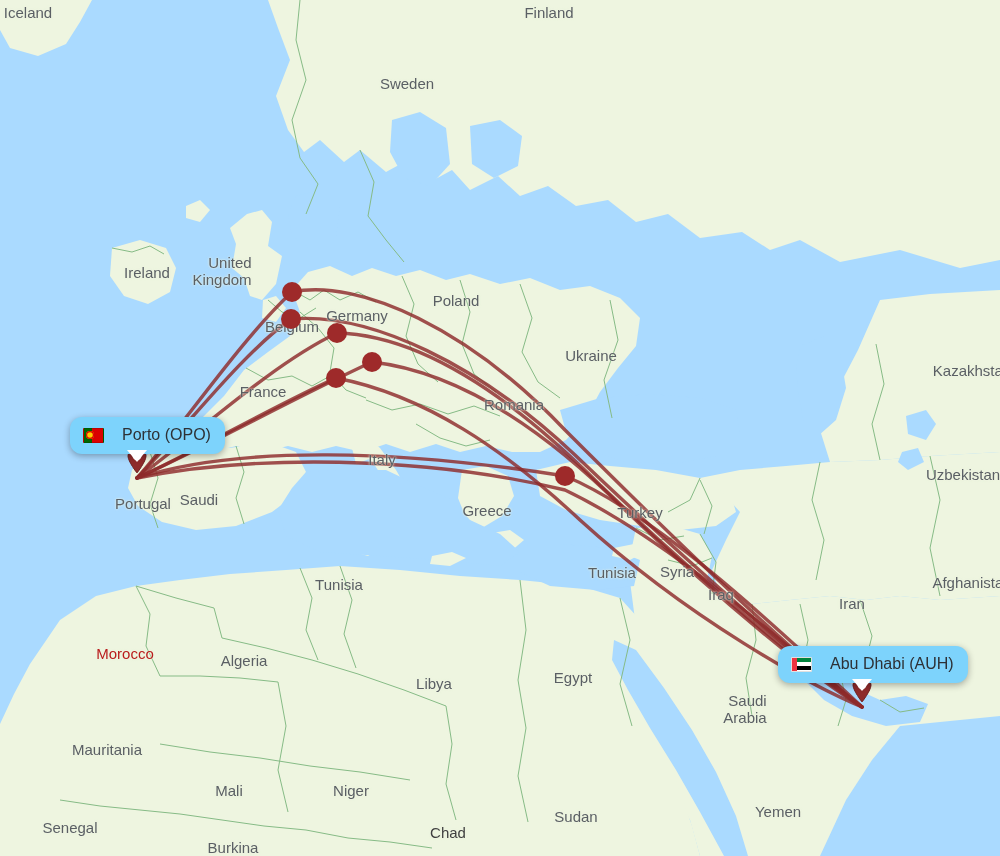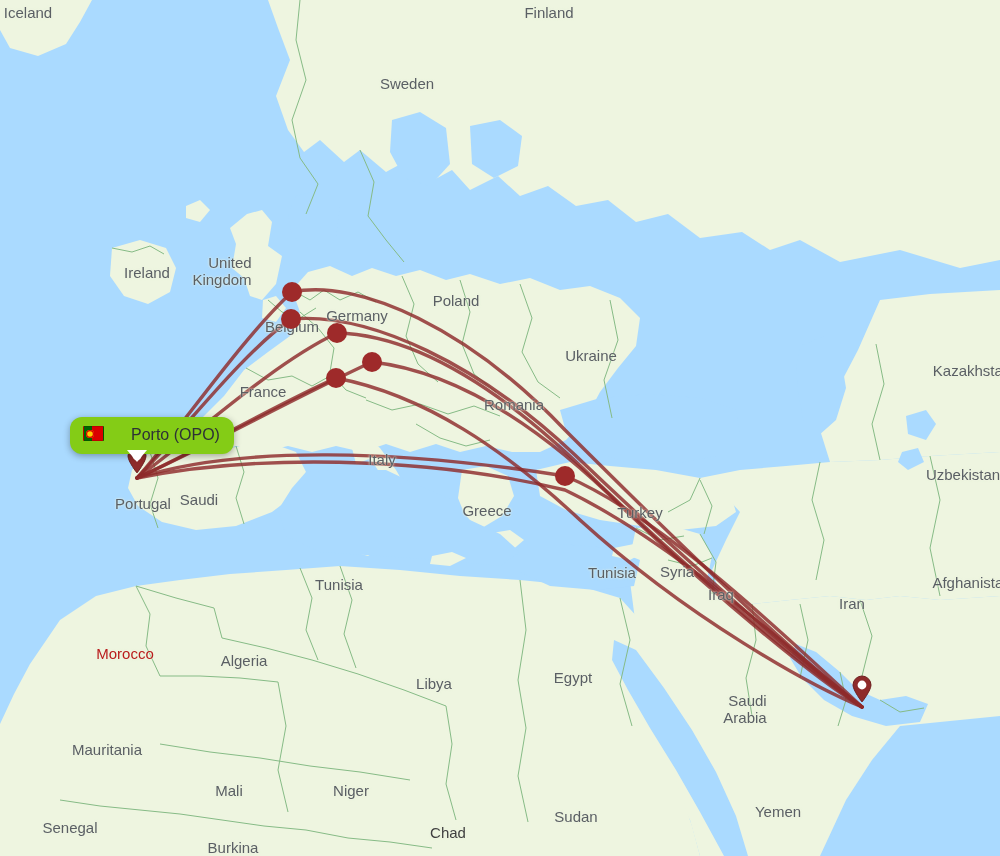--- a/index.html
+++ b/index.html
@@ -16,27 +16,27 @@
     white-space:pre;
     text-align:right;
     transform:translate(-50%,-50%);
     line-height:1.15;
     pointer-events:none;
     text-shadow:0 0 2px rgba(238,245,225,.85),0 0 3px rgba(238,245,225,.7);
   }
 
   .airport-tooltip{
     position:absolute;
-    background:#84cc16;
+    background:#7dd3fc;
     border-radius:12px;
     box-shadow:0 2px 7px rgba(0,0,0,.32);
     padding:9px 14px 10px 13px;
     display:flex;
-    align-items:flex-start;
-    gap:27px;
+    align-items:center;
+    gap:18px;
     white-space:nowrap;
     font-size:16px;
     color:#2d3136;
     z-index:40;
   }
   .airport-tooltip .tip-tail{
     position:absolute;
     bottom:-8px;
     width:20px;height:12px;
     background:#fff;
@@ -292,14 +292,24 @@
     <span class="tip-tail" style="left: 57px;"></span>
   </div>
 
   <div class="endpoint-marker" id="destination-marker" style="left: 862px; top: 707px;">
     <svg width="22" height="28" viewBox="0 0 22 28" xmlns="http://www.w3.org/2000/svg">
       <path d="M11,27 C11,27 20,15.5 20,10 A9,9 0 1 0 2,10 C2,15.5 11,27 11,27 Z" fill="#8e2b2b" stroke="#6e1f1f" stroke-width="1"></path>
       <circle cx="11" cy="10" r="4.4" fill="#ffffff"></circle>
     </svg>
   </div>
 
+  <div class="airport-tooltip" id="destination-tooltip" style="left: 778px; top: 646px;">
+    <span class="flag flag-ae">
+      <span class="ae-red"></span>
+        <span class="ae-green"></span>
+      <span class="ae-white"></span>
+        <span class="ae-black"></span>
+    </span>
+    <span>Abu Dhabi (AUH)</span>
+    <span class="tip-tail" style="left: 74px;"></span>
+  </div>
 
 </div>
 
 </body></html>

